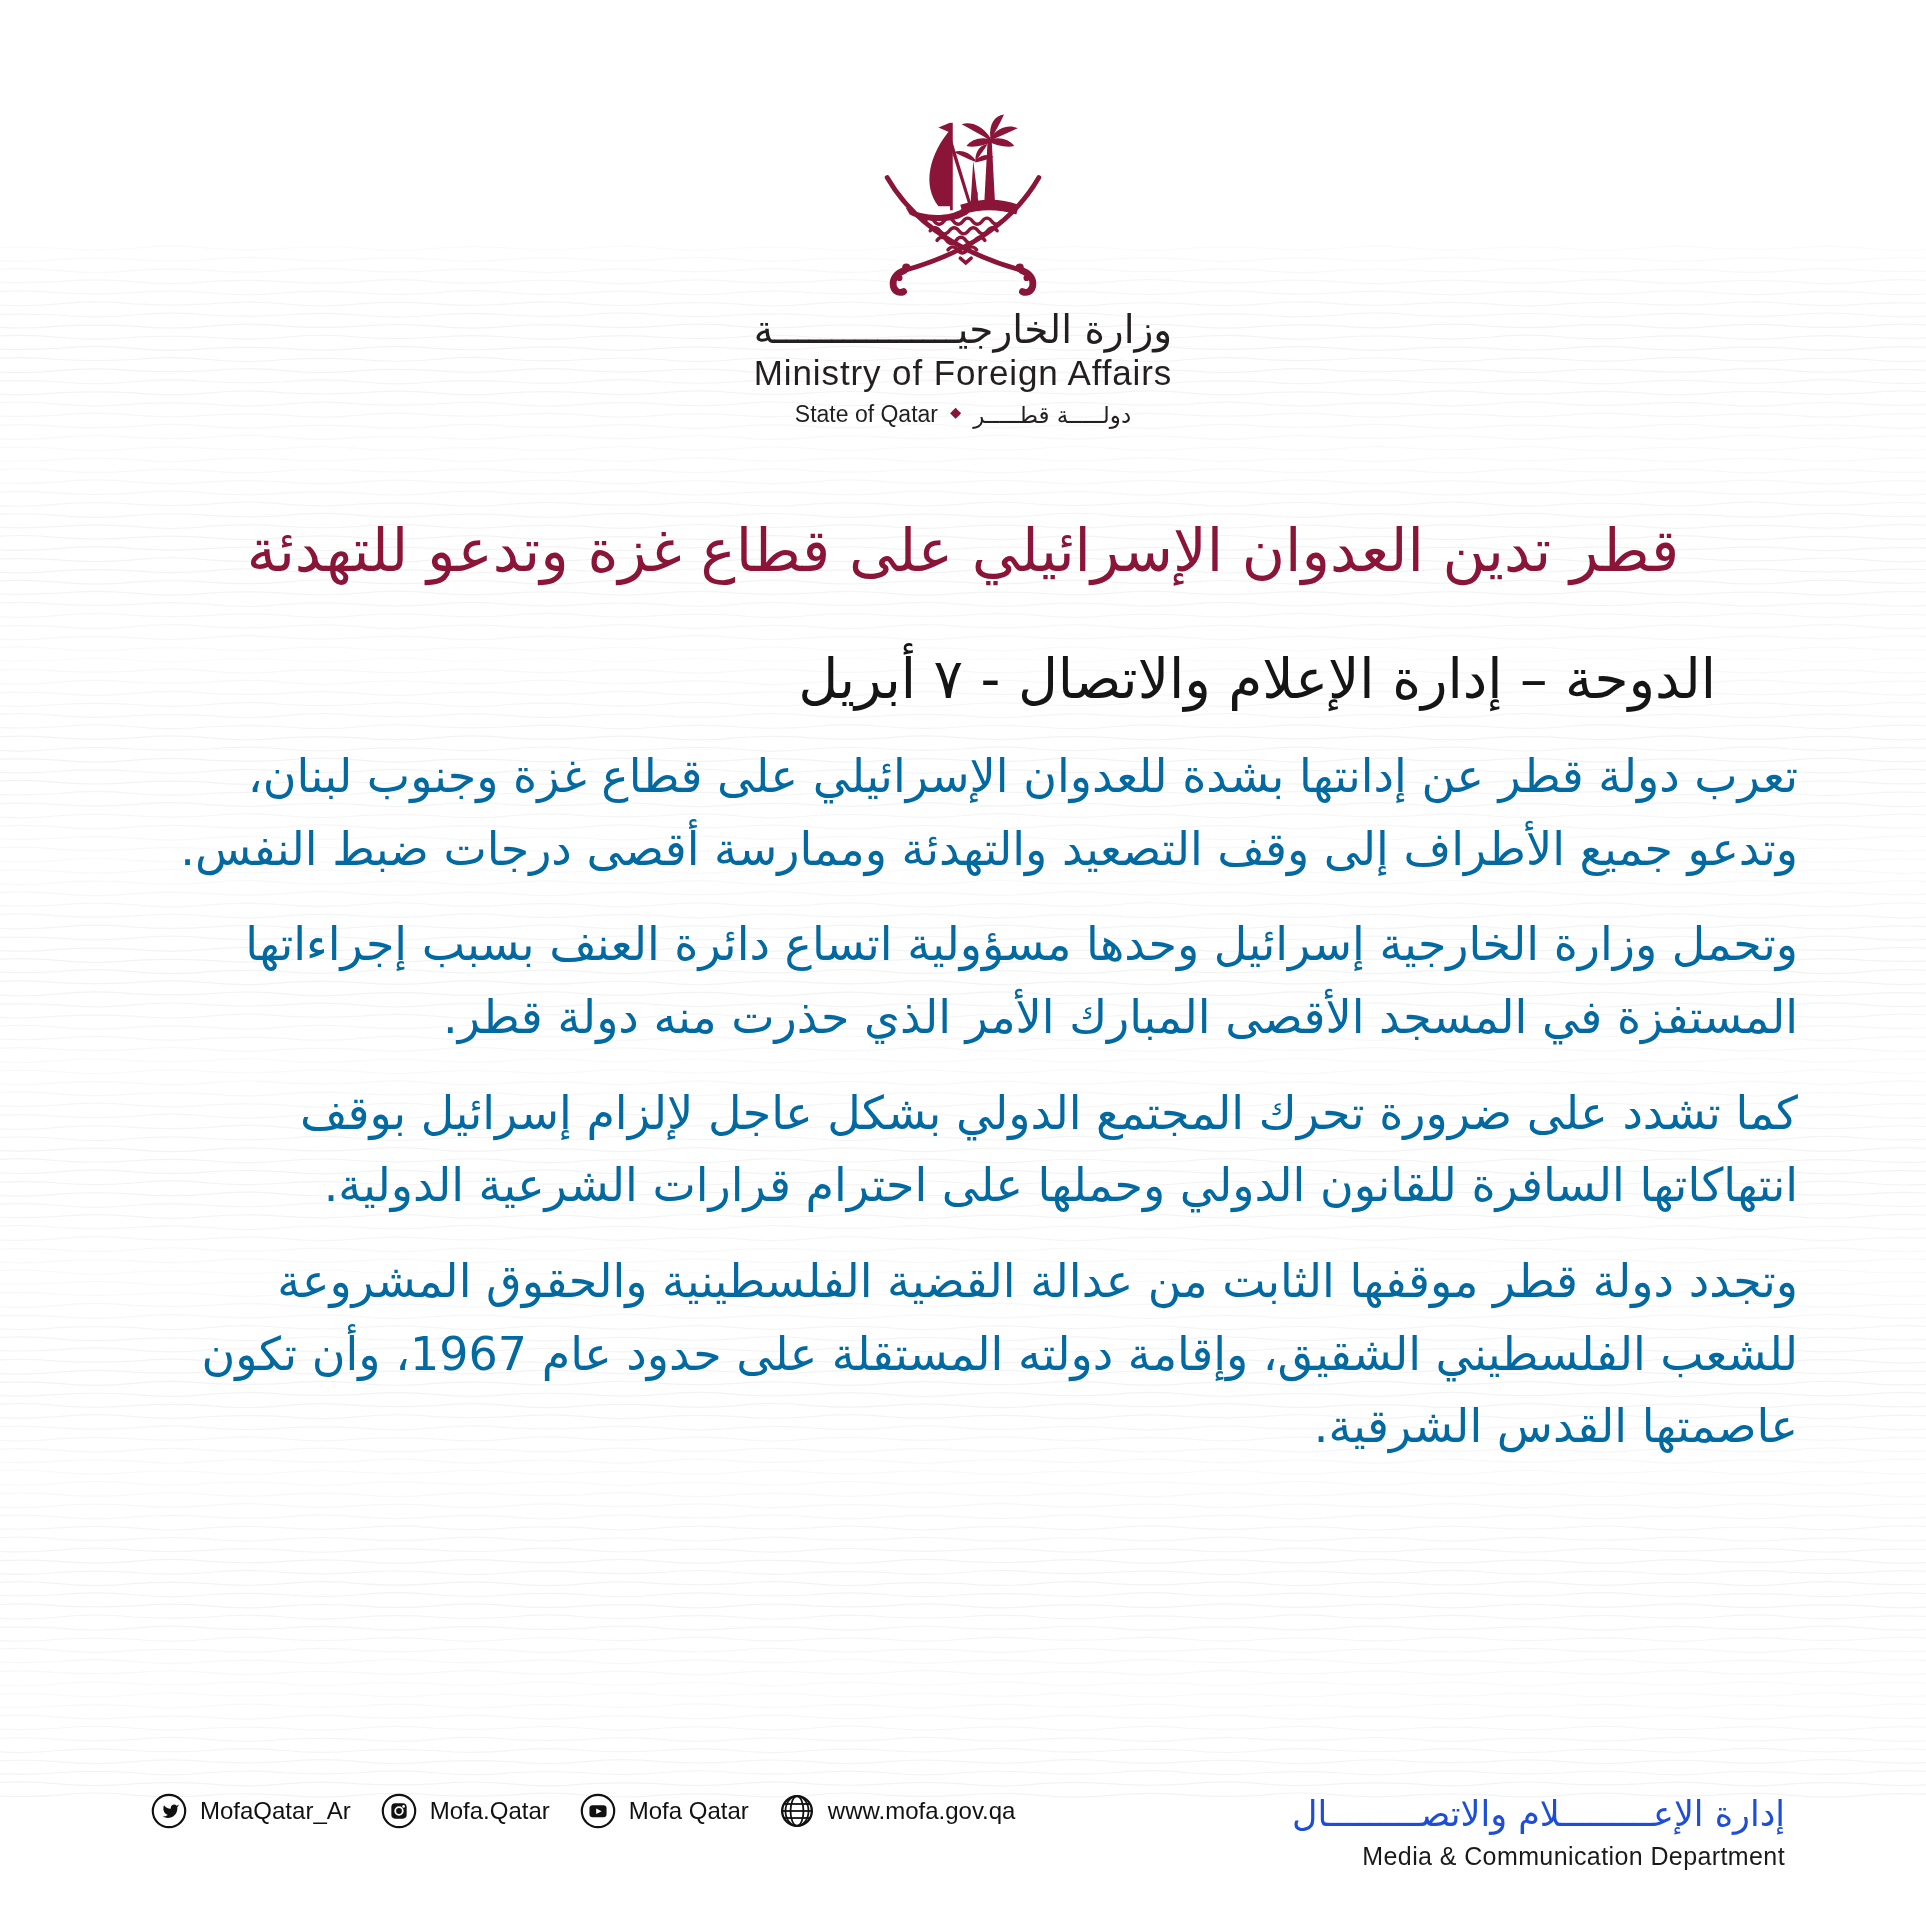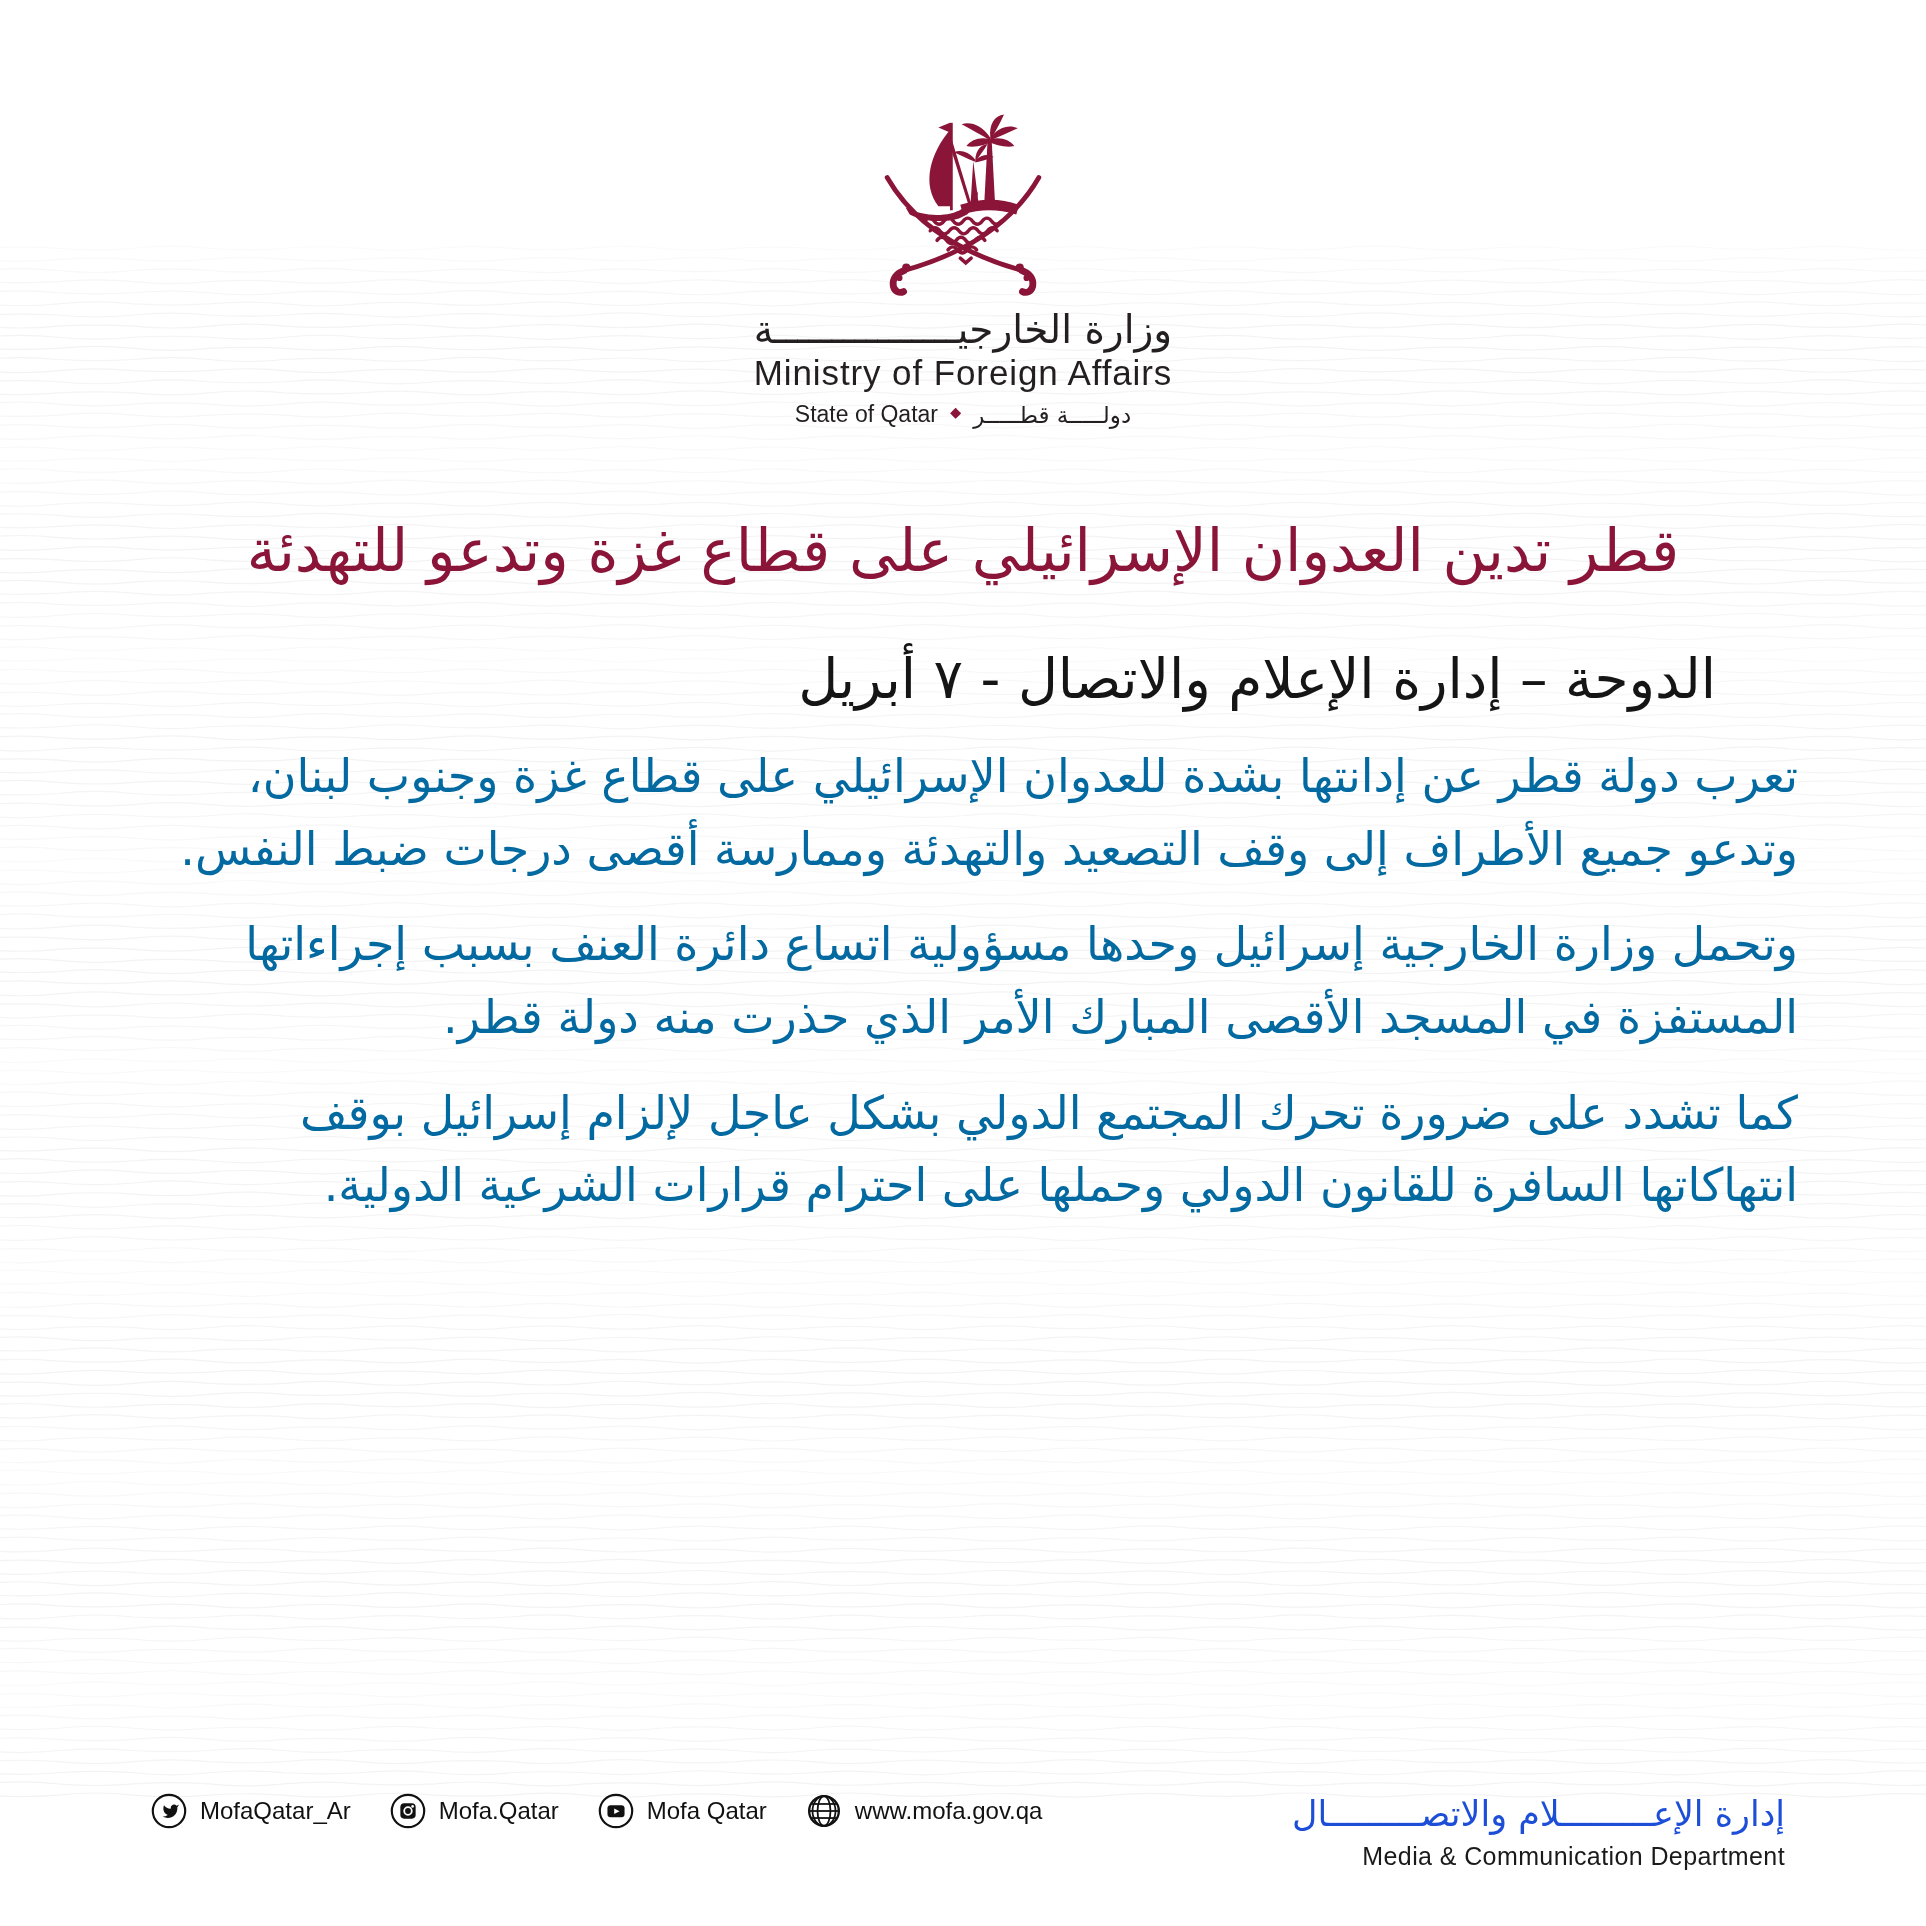--- a/index.html
+++ b/index.html
@@ -54,21 +54,21 @@
   .body-text{margin-top:29px;}
   .body-text p{
     margin:0 0 23px 0;
     text-align:right;
     font-size:46px;line-height:1.58;color:#0369a1;
   }
 
   
   .social-row{
     position:absolute;left:151px;top:1793px;
-    display:flex;align-items:center;gap:39px;
+    display:flex;align-items:center;gap:30px;
   }
   .social-item{display:flex;align-items:center;gap:13px;}
   .social-item svg{width:36px;height:36px;display:block;}
   .handle{
     font-family:"Liberation Sans","DejaVu Sans",sans-serif;
     font-size:24px;color:#111111;white-space:nowrap;
   }
   .dept{
     position:absolute;right:141px;top:1765px;
     text-align:right;
@@ -292,20 +292,21 @@
 
     <h1 class="title" dir="rtl">قطر تدين العدوان الإسرائيلي على قطاع غزة وتدعو للتهدئة</h1>
 
     <div class="main">
       <div class="dateline">الدوحة – إدارة الإعلام والاتصال - ٧ أبريل</div>
 
       <div class="body-text">
         <p>تعرب دولة قطر عن إدانتها بشدة للعدوان الإسرائيلي على قطاع غزة وجنوب لبنان، وتدعو جميع الأطراف إلى وقف التصعيد والتهدئة وممارسة أقصى درجات ضبط النفس.</p>
         <p>وتحمل وزارة الخارجية إسرائيل وحدها مسؤولية اتساع دائرة العنف بسبب إجراءاتها المستفزة في المسجد الأقصى المبارك الأمر الذي حذرت منه دولة قطر.</p>
         <p>كما تشدد على ضرورة تحرك المجتمع الدولي بشكل عاجل لإلزام إسرائيل بوقف انتهاكاتها السافرة للقانون الدولي وحملها على احترام قرارات الشرعية الدولية.</p>
+        <p>وتجدد دولة قطر موقفها الثابت من عدالة القضية الفلسطينية والحقوق المشروعة للشعب الفلسطيني الشقيق، وإقامة دولته المستقلة على حدود عام 1967، وأن تكون عاصمتها القدس الشرقية.</p>
       </div>
     </div>
 
     <div class="social-row">
 
       <div class="social-item">
         <svg viewBox="0 0 40 40">
           <circle cx="20" cy="20" r="18" fill="none" stroke="#111" stroke-width="2.4"></circle>
           <path fill="#111" d="M31 12.8a9 9 0 0 1-2.6 1.3 3.7 3.7 0 0 0-6.5 2.5v0.8a8.8 8.8 0 0 1-7.4-3.8s-3.3 7.5 4.1 10.8a9.6 9.6 0 0 1-5.8 1.7c7.4 4.1 16.5 0 16.5-9.5 0-0.2 0-0.5-0.1-0.7A6.4 6.4 0 0 0 31 12.8z"></path>
         </svg>

